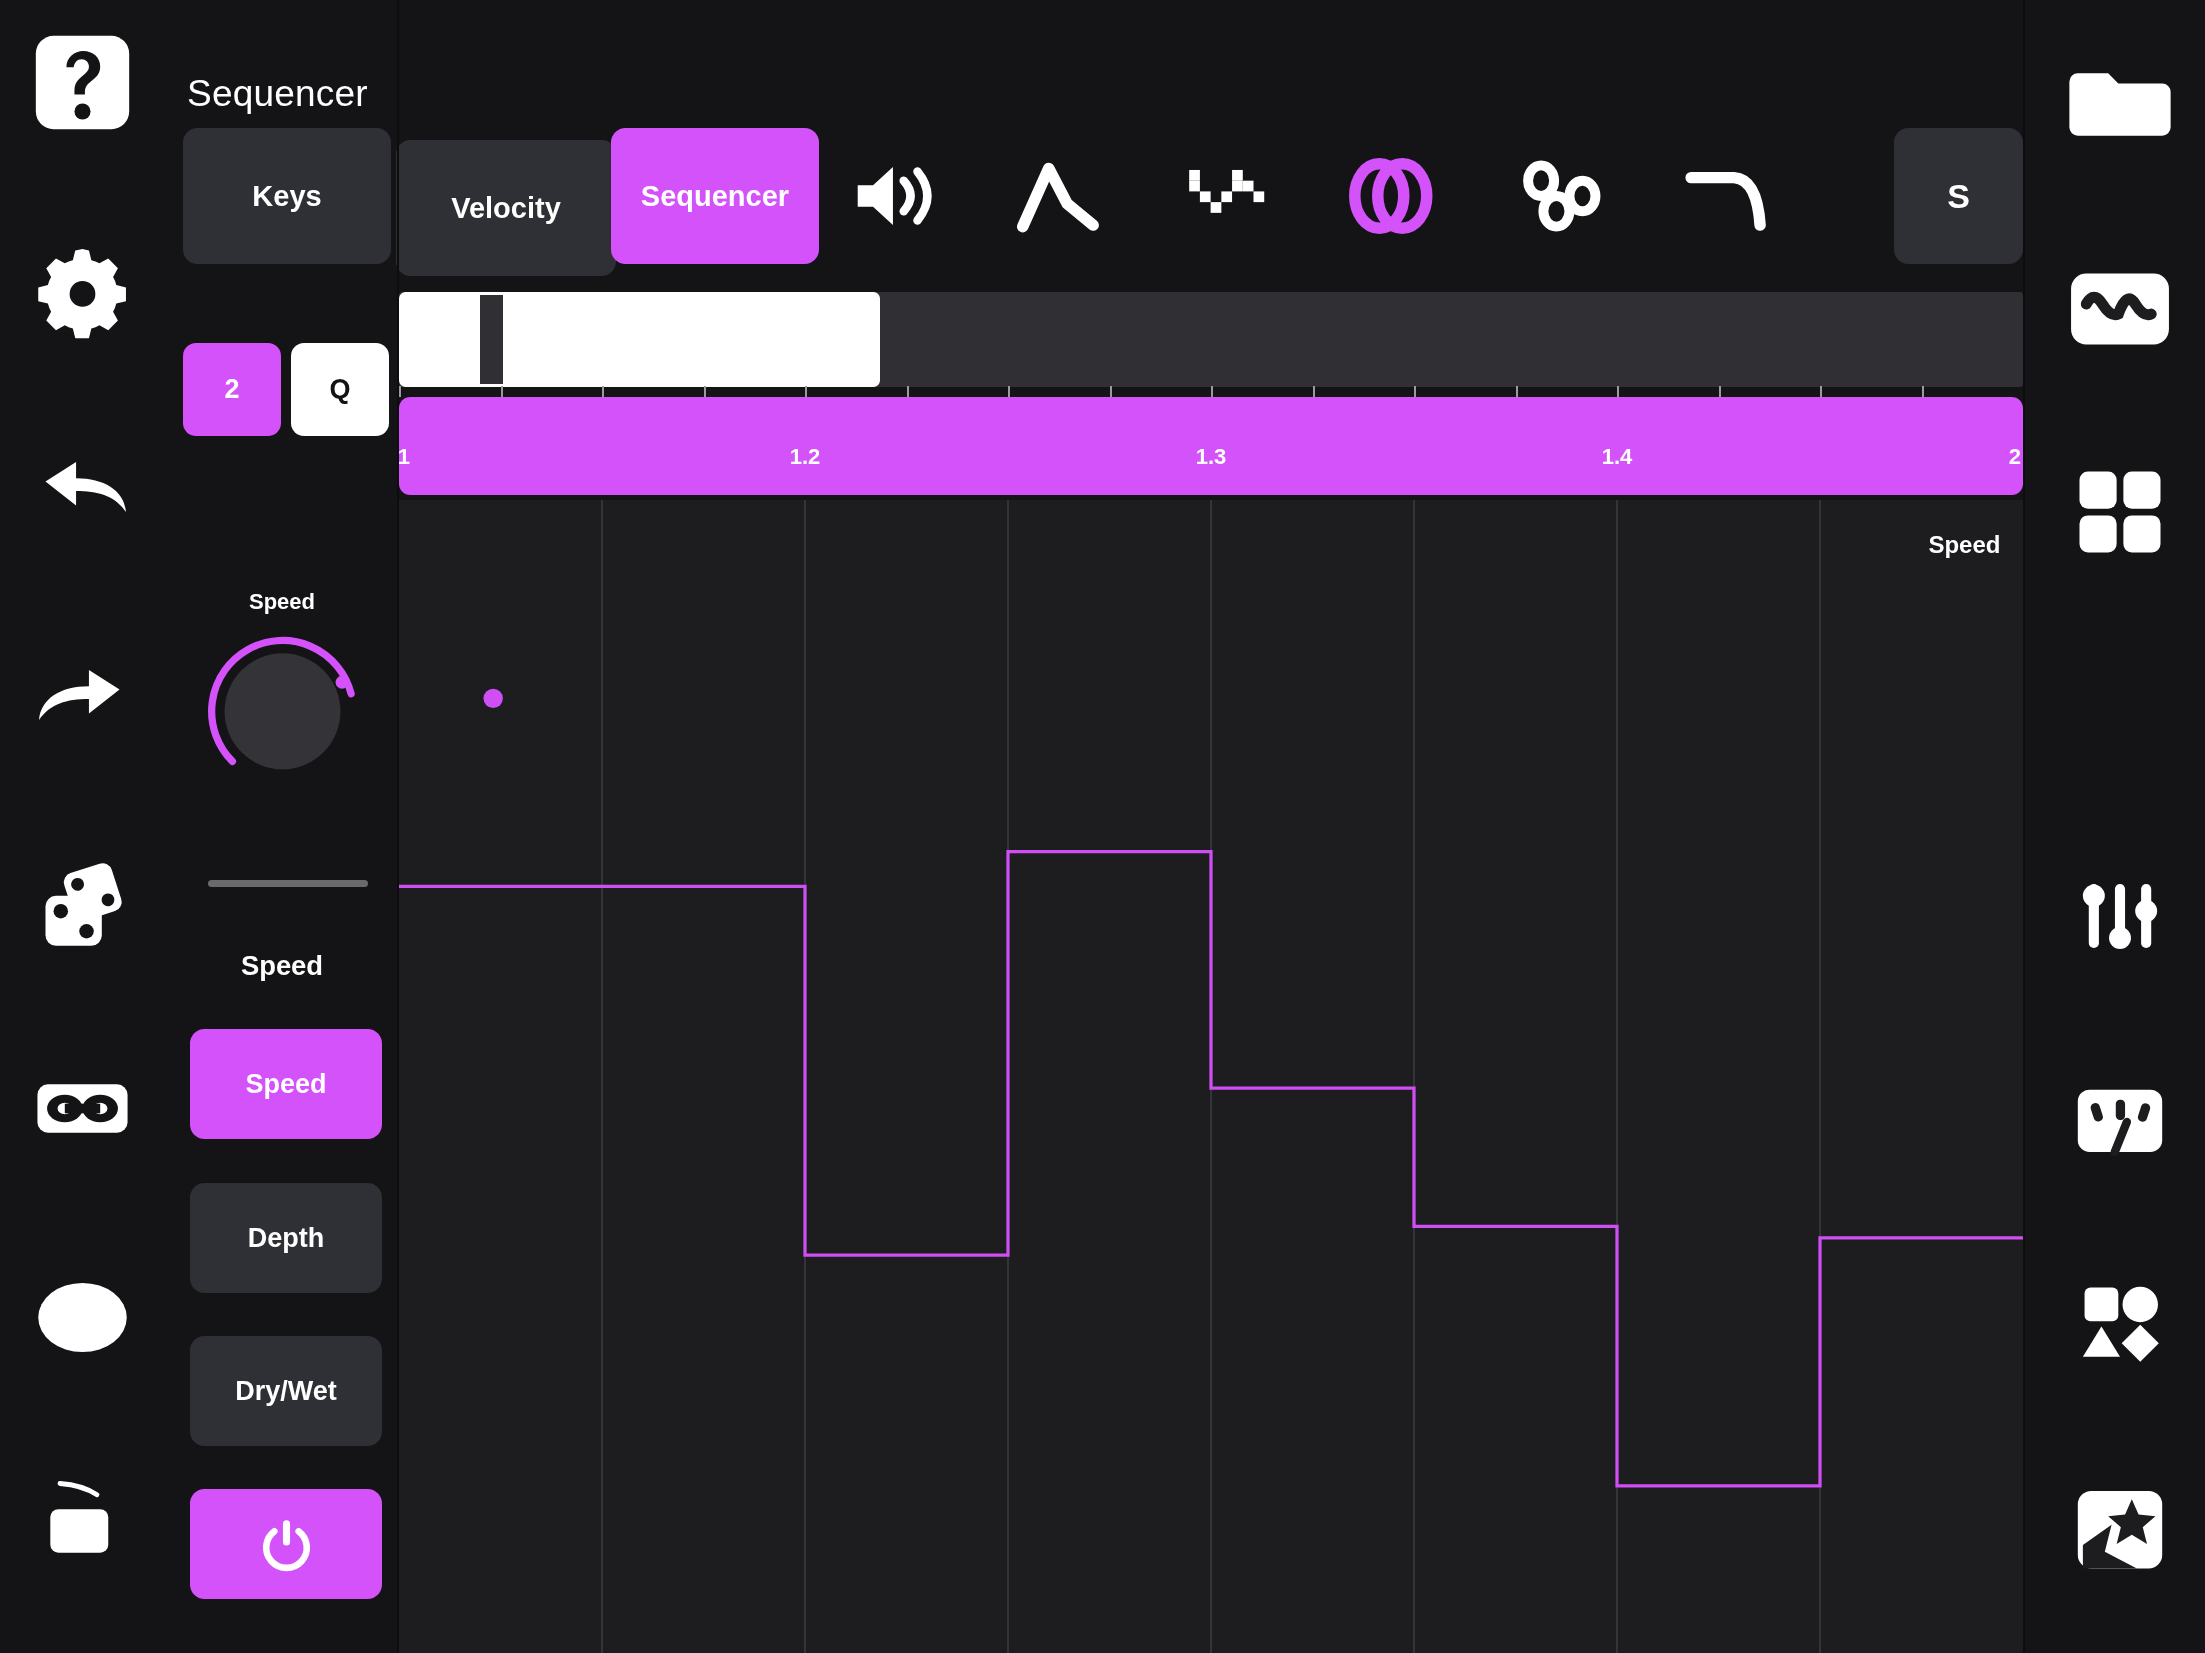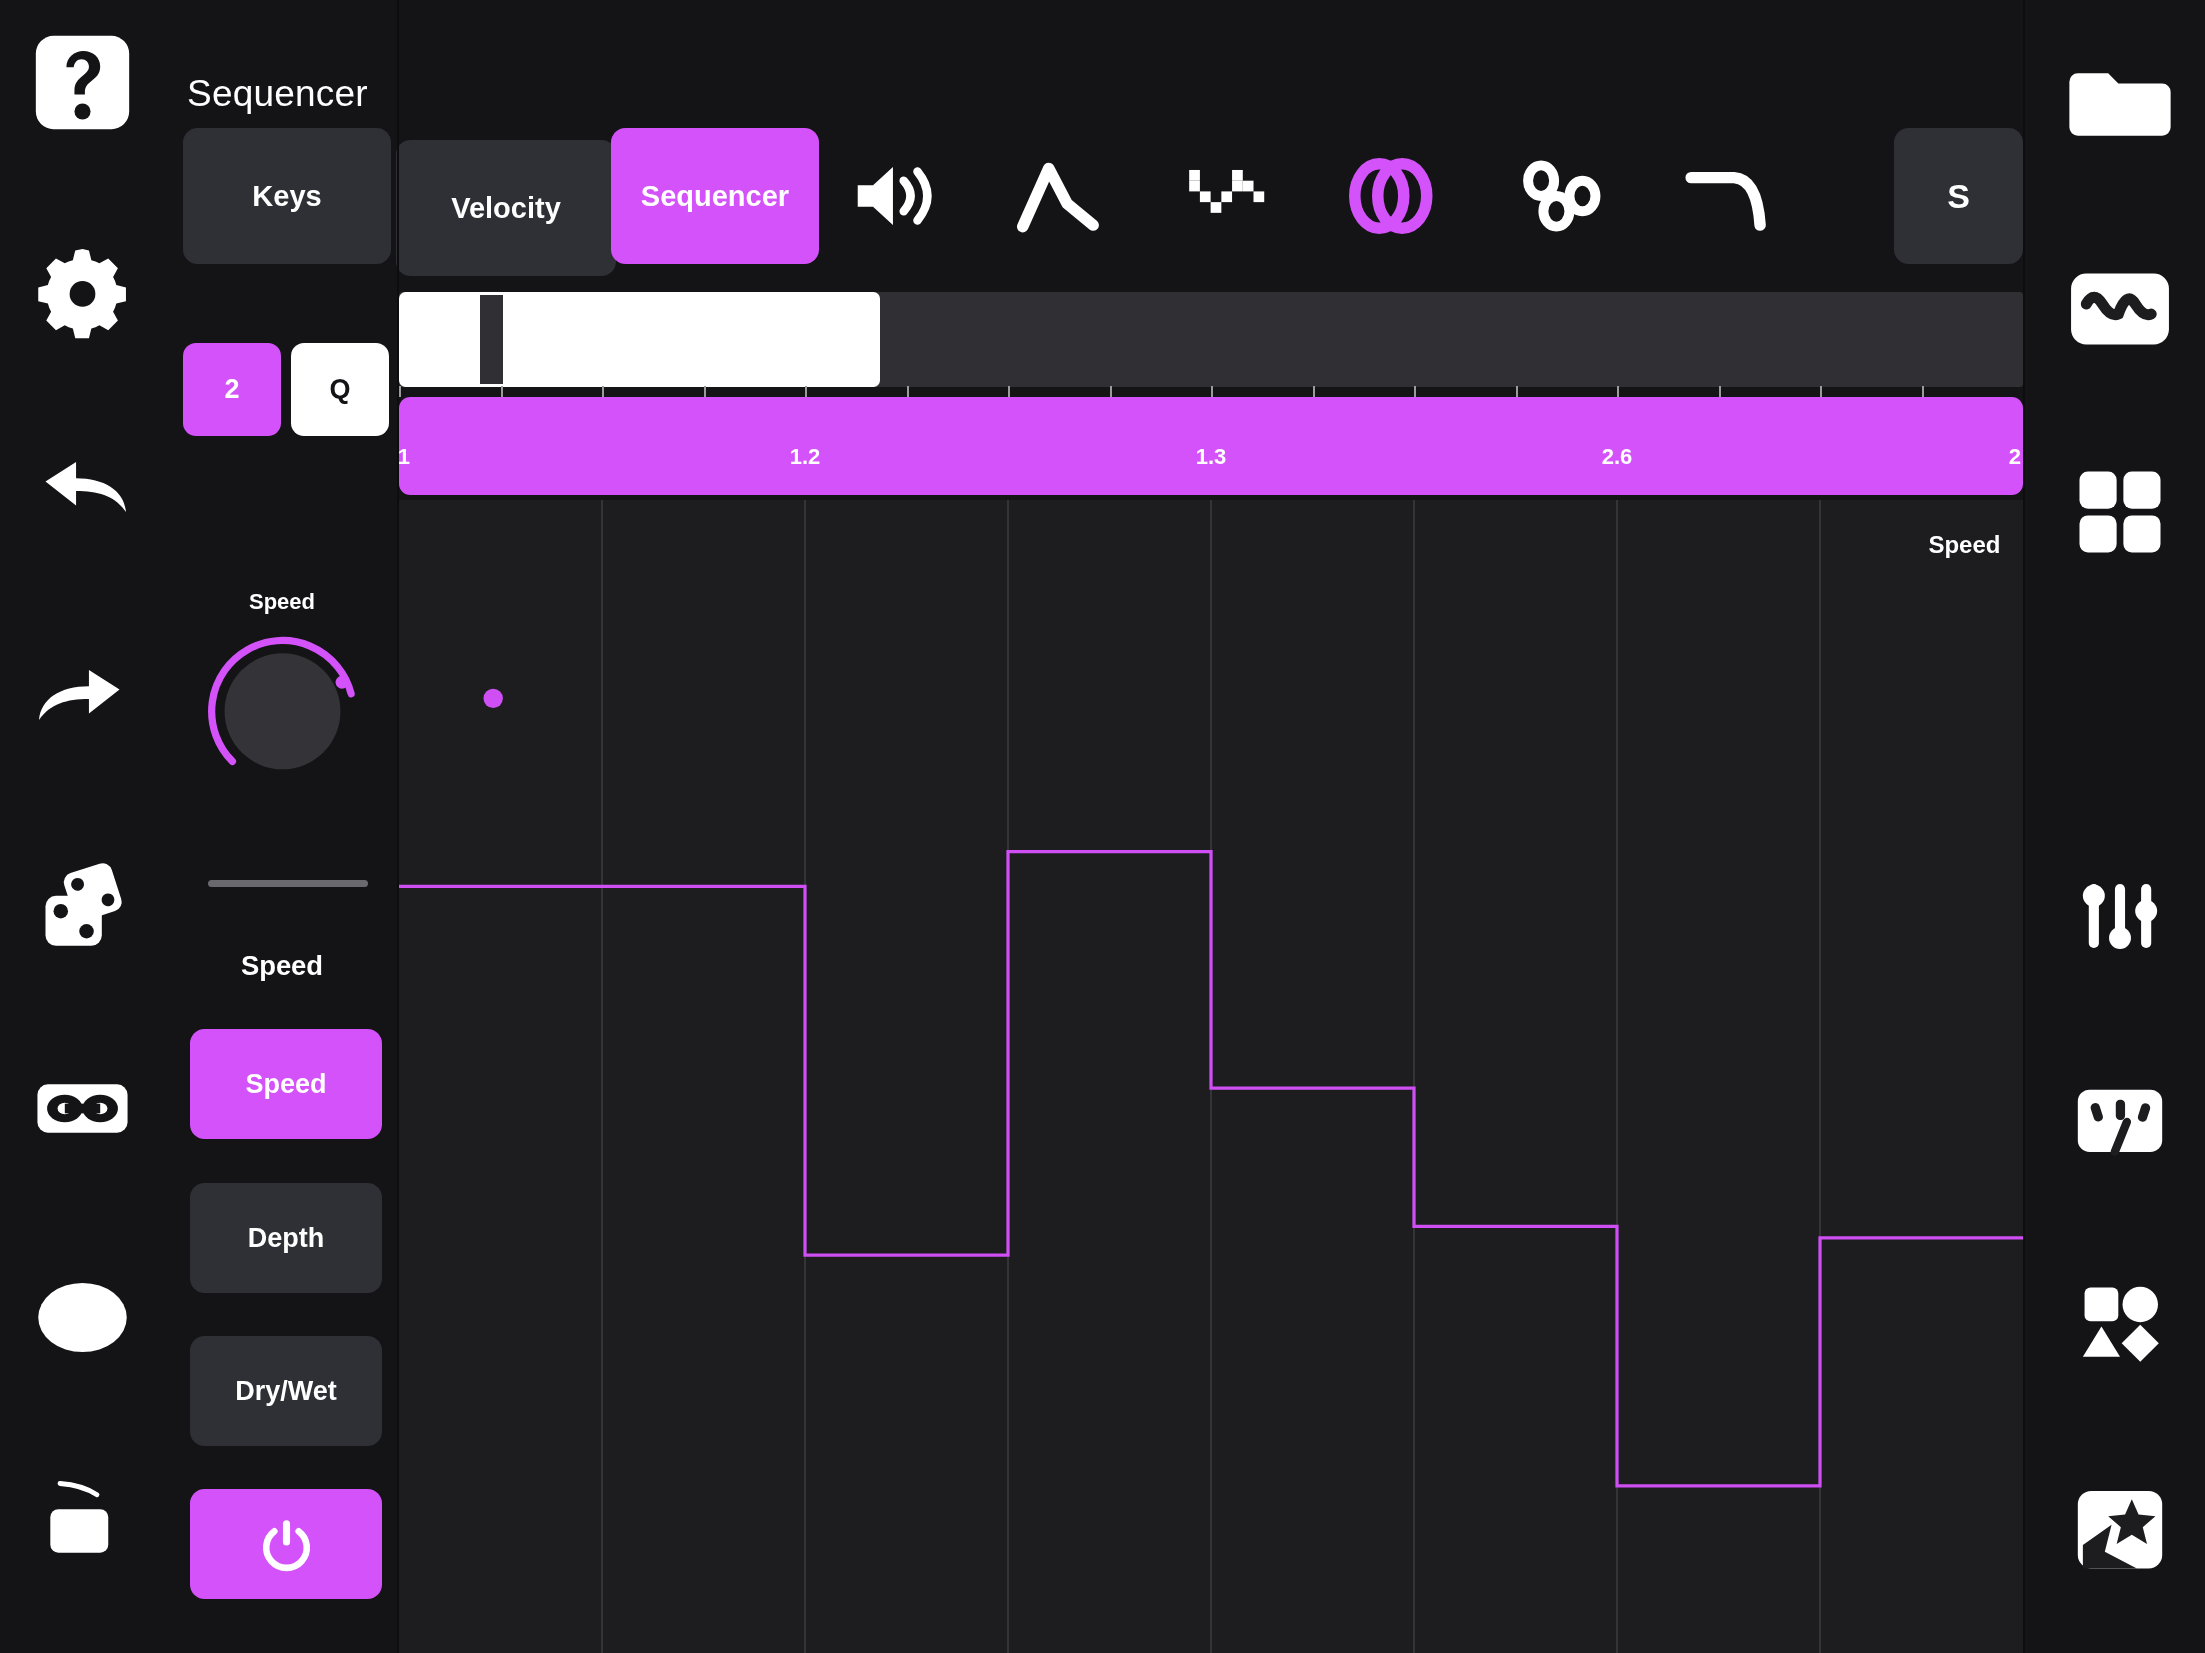--- a/index.html
+++ b/index.html
@@ -383,21 +383,21 @@
       <div class="tick" style="left: 81.25%;"></div>
       <div class="tick" style="left: 87.5%;"></div>
       <div class="tick" style="left: 93.75%;"></div>
       <div class="tick" style="left: 100%;"></div>
     </div>
 
   <div id="timeline-bar">
       <div class="bar-label" style="left: 0.3%;">1</div>
       <div class="bar-label" style="left: 25%; text-align: right;">1.2</div>
       <div class="bar-label" style="left: 50%;">1.3</div>
-      <div class="bar-label" style="left: 75%;">2.6</div>
+      <div class="bar-label" style="left: 75%;">1.4</div>
       <div class="bar-label" style="left: 99.5%;">2</div>
     </div>
 
   <div id="auto-area">
     <svg id="auto-svg" viewBox="0 0 2012 1428" preserveAspectRatio="none">
       <g id="grid-group">
           <line x1="251.5" y1="0" x2="251.5" y2="1428" stroke="#3a3a3f" stroke-width="2"></line>
           <line x1="503" y1="0" x2="503" y2="1428" stroke="#3a3a3f" stroke-width="2"></line>
           <line x1="754.5" y1="0" x2="754.5" y2="1428" stroke="#3a3a3f" stroke-width="2"></line>
           <line x1="1006" y1="0" x2="1006" y2="1428" stroke="#3a3a3f" stroke-width="2"></line>

